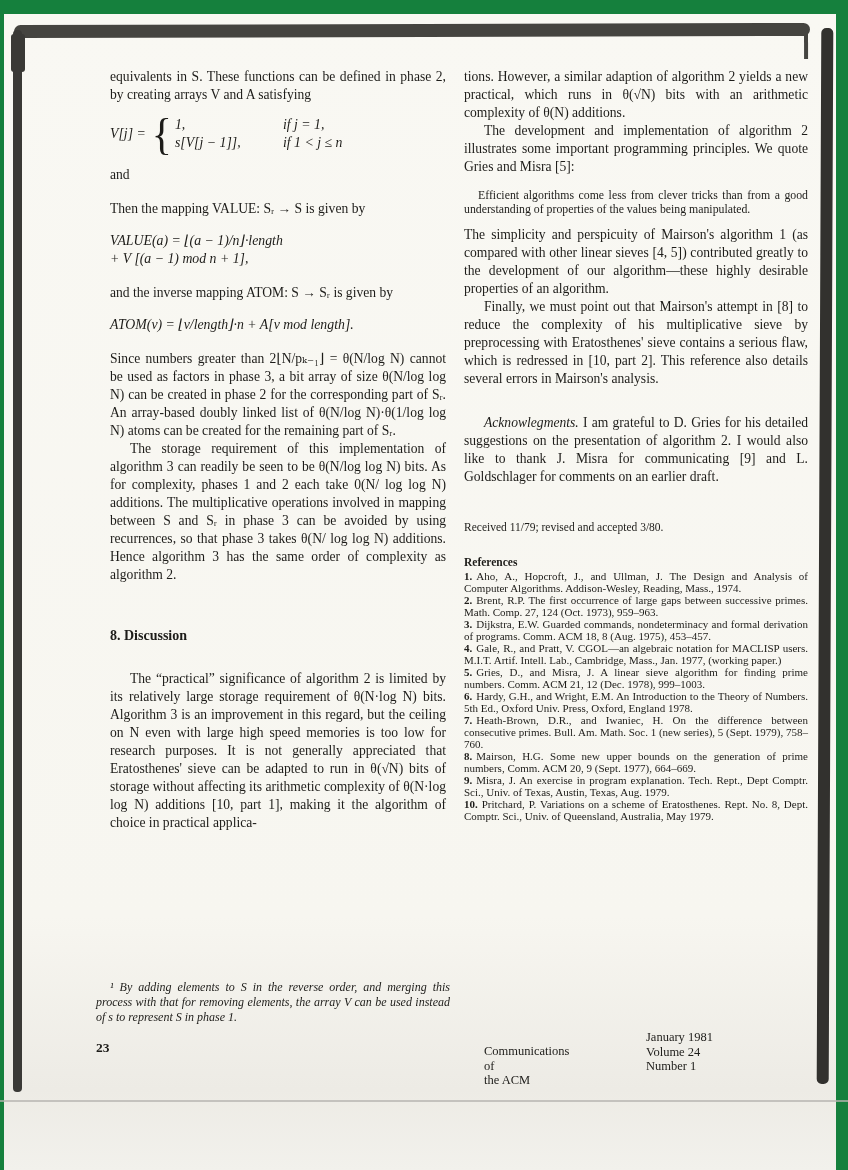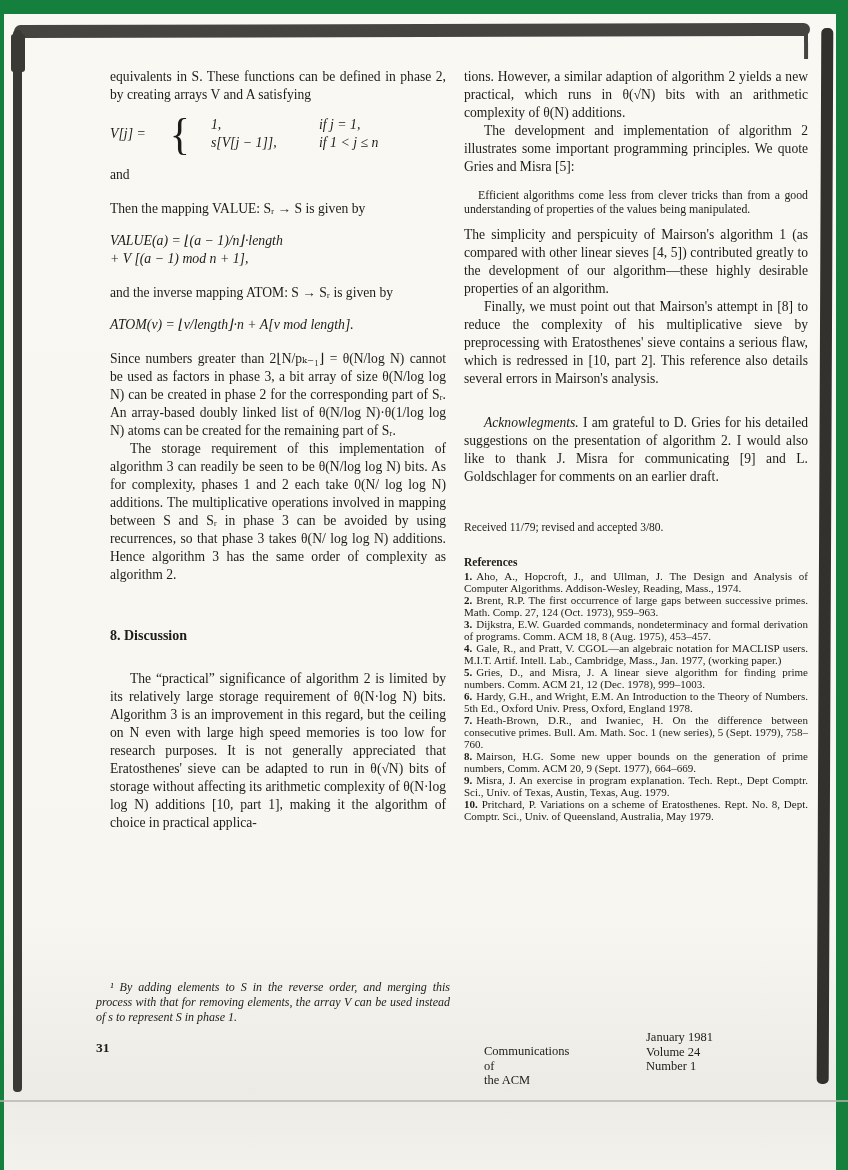--- a/index.html
+++ b/index.html
@@ -34,21 +34,21 @@
 
   p, h2, h3, div { margin:0; }
   .body { font-size:13.6px; line-height:18px; }
   .just { text-align:justify; }
   .indent { text-indent:20px; }
   .ital { font-style:italic; }
 
   .formula { font-size:13.8px; line-height:18px; font-style:italic; } .mt12{margin-top:12px;} .mt14{margin-top:14px;}
   .mt16{margin-top:16px;}
 
-  .cases { display:flex; align-items:center; margin-top:10px;gap:18px; }
+  .cases { display:flex; align-items:center; margin-top:10px; }
   .cases .lhs { margin-right:6px; }
   .brace { font-size:42px; font-weight:300; line-height:40px; font-style:normal;
            transform:scaleY(1.05); margin-right:3px; }
   .case-col { display:flex; flex-direction:column; }
   .case-row { display:flex; }
   .case-row .val { width:108px; }
 
   .heading { font-size:14px; font-weight:bold; margin-top:44px; margin-bottom:26px; }
 
   .quote { font-size:11.8px; line-height:14px; margin-top:12px; margin-bottom:10px;
@@ -135,21 +135,21 @@
         <p class="ref"><span class="refnum">6.</span><span>Hardy, G.H., and Wright, E.M. An Introduction to the Theory of Numbers. 5th Ed., Oxford Univ. Press, Oxford, England 1978.</span></p>
         <p class="ref"><span class="refnum">7.</span><span>Heath-Brown, D.R., and Iwaniec, H. On the difference between consecutive primes. Bull. Am. Math. Soc. 1 (new series), 5 (Sept. 1979), 758–760.</span></p>
         <p class="ref"><span class="refnum">8.</span><span>Mairson, H.G. Some new upper bounds on the generation of prime numbers, Comm. ACM 20, 9 (Sept. 1977), 664–669.</span></p>
         <p class="ref"><span class="refnum">9.</span><span>Misra, J. An exercise in program explanation. Tech. Rept., Dept Comptr. Sci., Univ. of Texas, Austin, Texas, Aug. 1979.</span></p>
         <p class="ref"><span class="refnum">10.</span><span>Pritchard, P. Variations on a scheme of Eratosthenes. Rept. No. 8, Dept. Comptr. Sci., Univ. of Queensland, Australia, May 1979.</span></p>
       </div>
     </div>
 
     <div class="footnote">¹ By adding elements to S in the reverse order, and merging this process with that for removing elements, the array V can be used instead of s to represent S in phase 1.</div>
 
-    <div class="pagenum">31</div>
+    <div class="pagenum">23</div>
 
     <div class="footer-journal">
       <div>Communications</div>
       <div>of</div>
       <div>the ACM</div>
     </div>
 
     <div class="footer-issue">
       <div>January 1981</div>
       <div>Volume 24</div>

